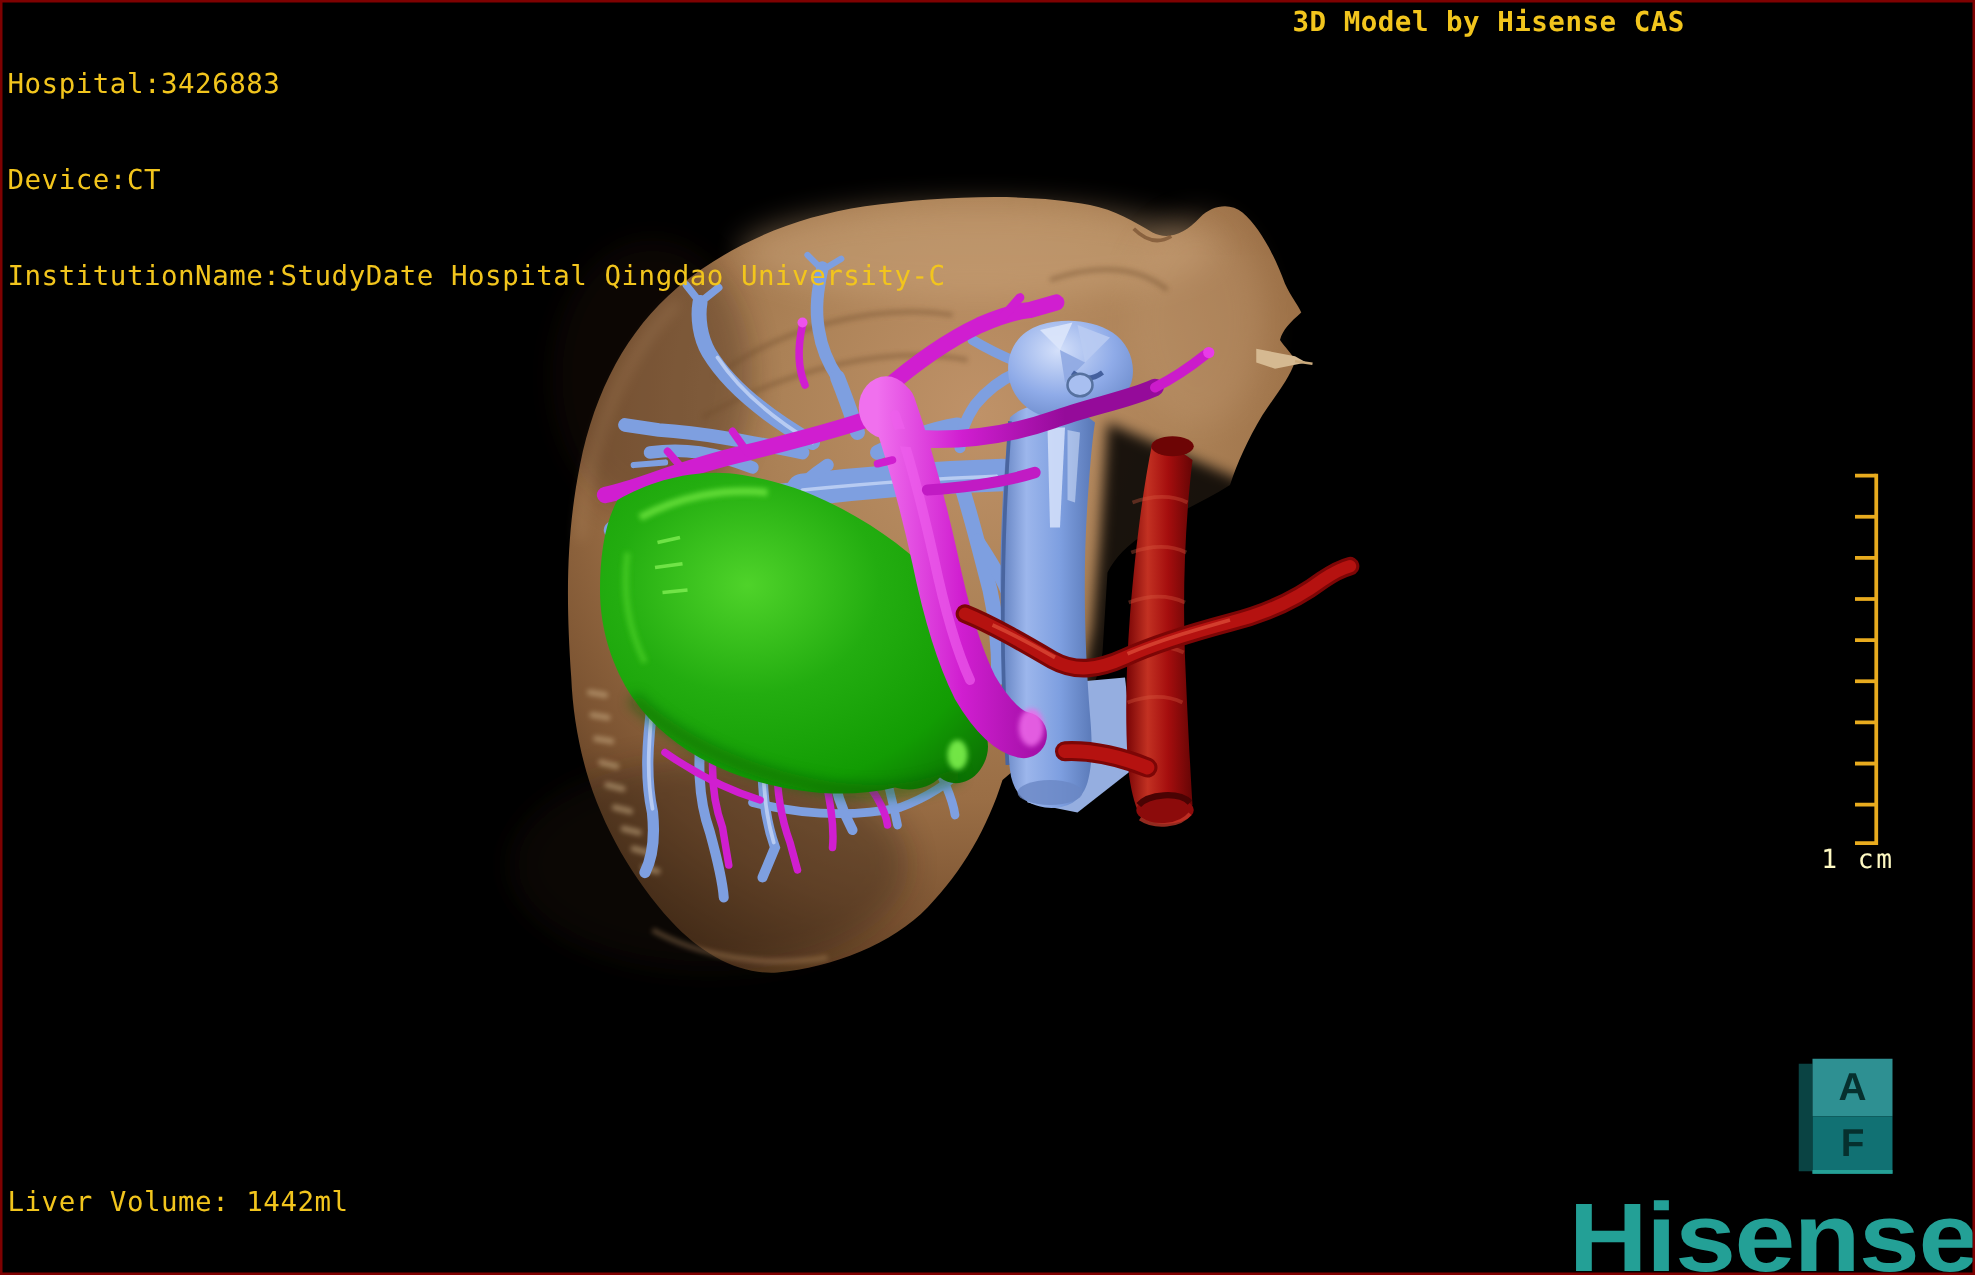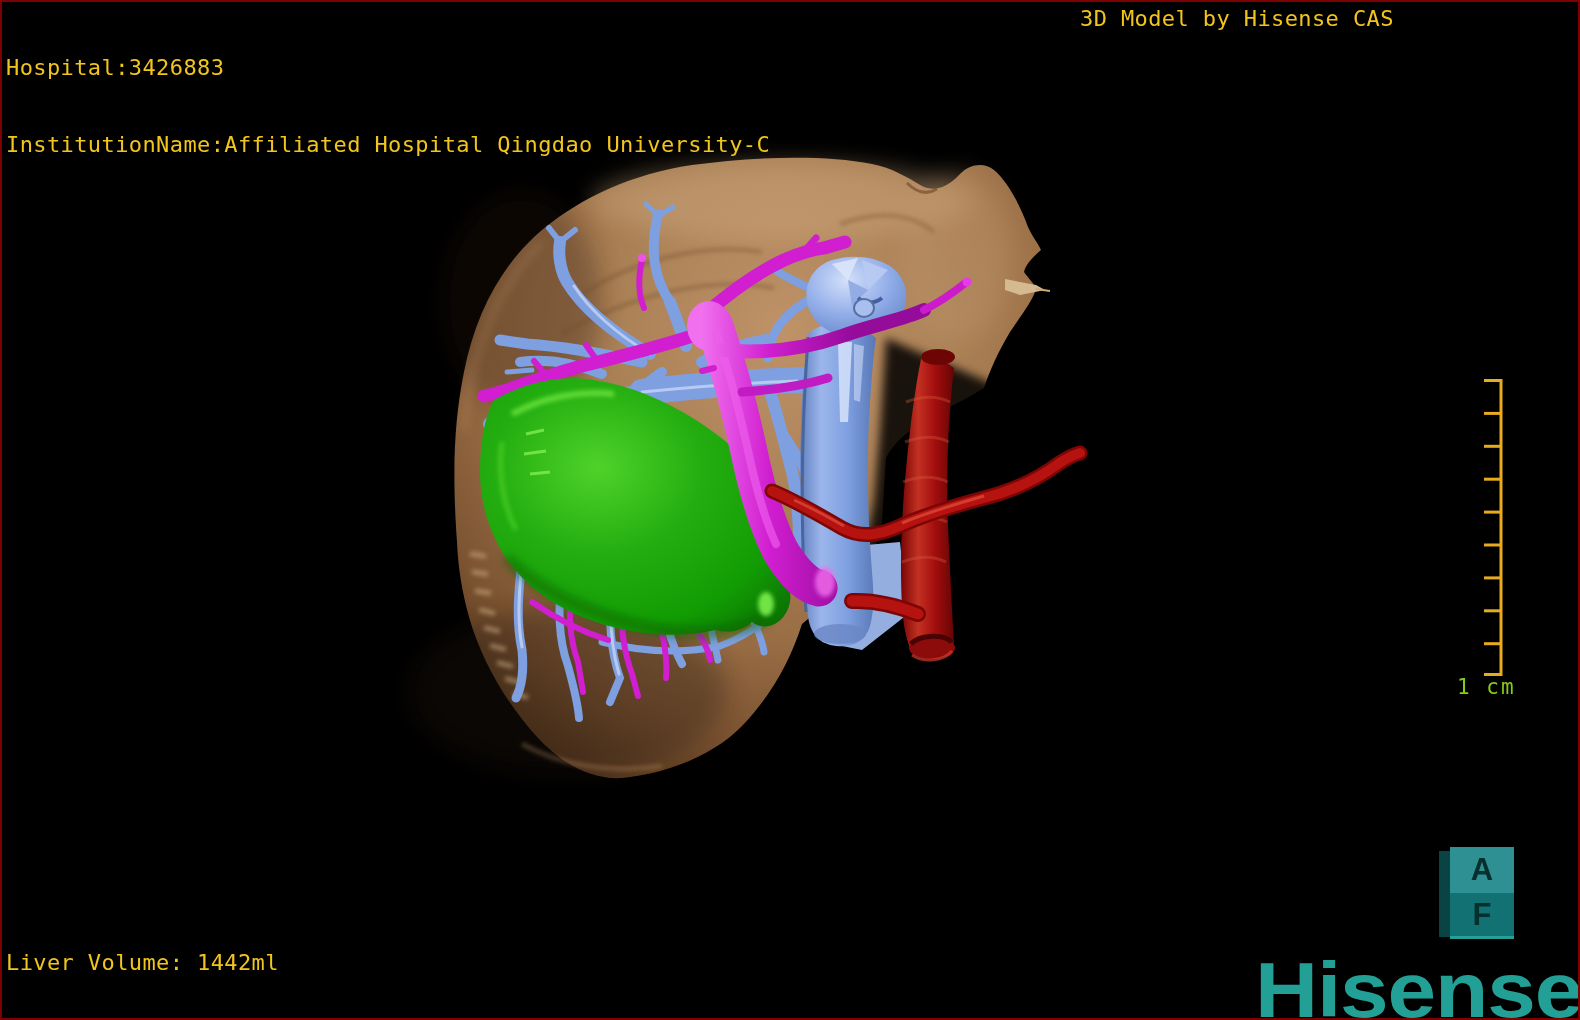--- a/index.html
+++ b/index.html
@@ -6,23 +6,23 @@
   .screen{
     position:relative;width:1580px;height:1020px;background:#000;
     overflow:hidden;box-sizing:border-box;border:2px solid #7e0101;
     font-family:"DejaVu Sans Mono", monospace;
   }
   .overlay-text{
     position:absolute;color:#f2c51d;font-size:22px;line-height:25.6px;
     letter-spacing:0.4px;white-space:pre;user-select:none;
   }
   .patient-block{left:4px;top:2px;}
-  .scene-title{left:1078px;top:4px;}
+  .scene-title{left:1032px;top:4px;font-weight:bold;}
   .volume-label{left:4px;top:948px;}
-  .ruler-label{left:1455px;top:673px;color:#84cc16;font-size:21px;letter-spacing:2px;}
+  .ruler-label{left:1455px;top:673px;color:#fef9c3;font-size:21px;letter-spacing:2px;}
   .viewport-svg{position:absolute;left:0;top:0;width:1580px;height:1020px;}
   .ruler-svg{position:absolute;left:1430px;top:370px;width:120px;height:315px;}
   .cube{position:absolute;left:1437px;top:845px;width:75px;height:93px;}
   .cube .side{position:absolute;left:0;top:4px;width:11px;height:86px;background:#0a4343;}
   .cube .face{position:absolute;left:11px;top:0;width:64px;height:92px;}
   .cube .half{width:100%;height:46px;display:flex;align-items:center;justify-content:center;
     color:#06302e;font-family:"Liberation Sans",sans-serif;font-weight:bold;font-size:31px;}
   .cube .half.a{background:#2e9092;}
   .cube .half.f{background:#117173;border-bottom:3px solid #25a096;height:43px;}
   .logo{
@@ -239,21 +239,22 @@
       <line x1="52" y1="205.9" x2="69" y2="205.9"></line>
       <line x1="52" y1="238.8" x2="69" y2="238.8"></line>
       <line x1="52" y1="271.7" x2="69" y2="271.7"></line>
       <line x1="52" y1="302.5" x2="69" y2="302.5"></line>
     </g>
   </svg>
   <div class="overlay-text ruler-label">1 cm</div>
 
   <div class="overlay-text patient-block">
     <div>Hospital:3426883</div>
-    <div>InstitutionName:Affiliated Hospital Qingdao University-C</div>
+    <div>Device:CT</div>
+    <div>InstitutionName:StudyDate Hospital Qingdao University-C</div>
   </div>
 
   <div class="overlay-text scene-title">3D Model by Hisense CAS</div>
 
   <div class="overlay-text volume-label">Liver Volume: 1442ml</div>
 
   <div class="cube">
     <div class="side"></div>
     <div class="face">
       <div class="half a">A</div>

